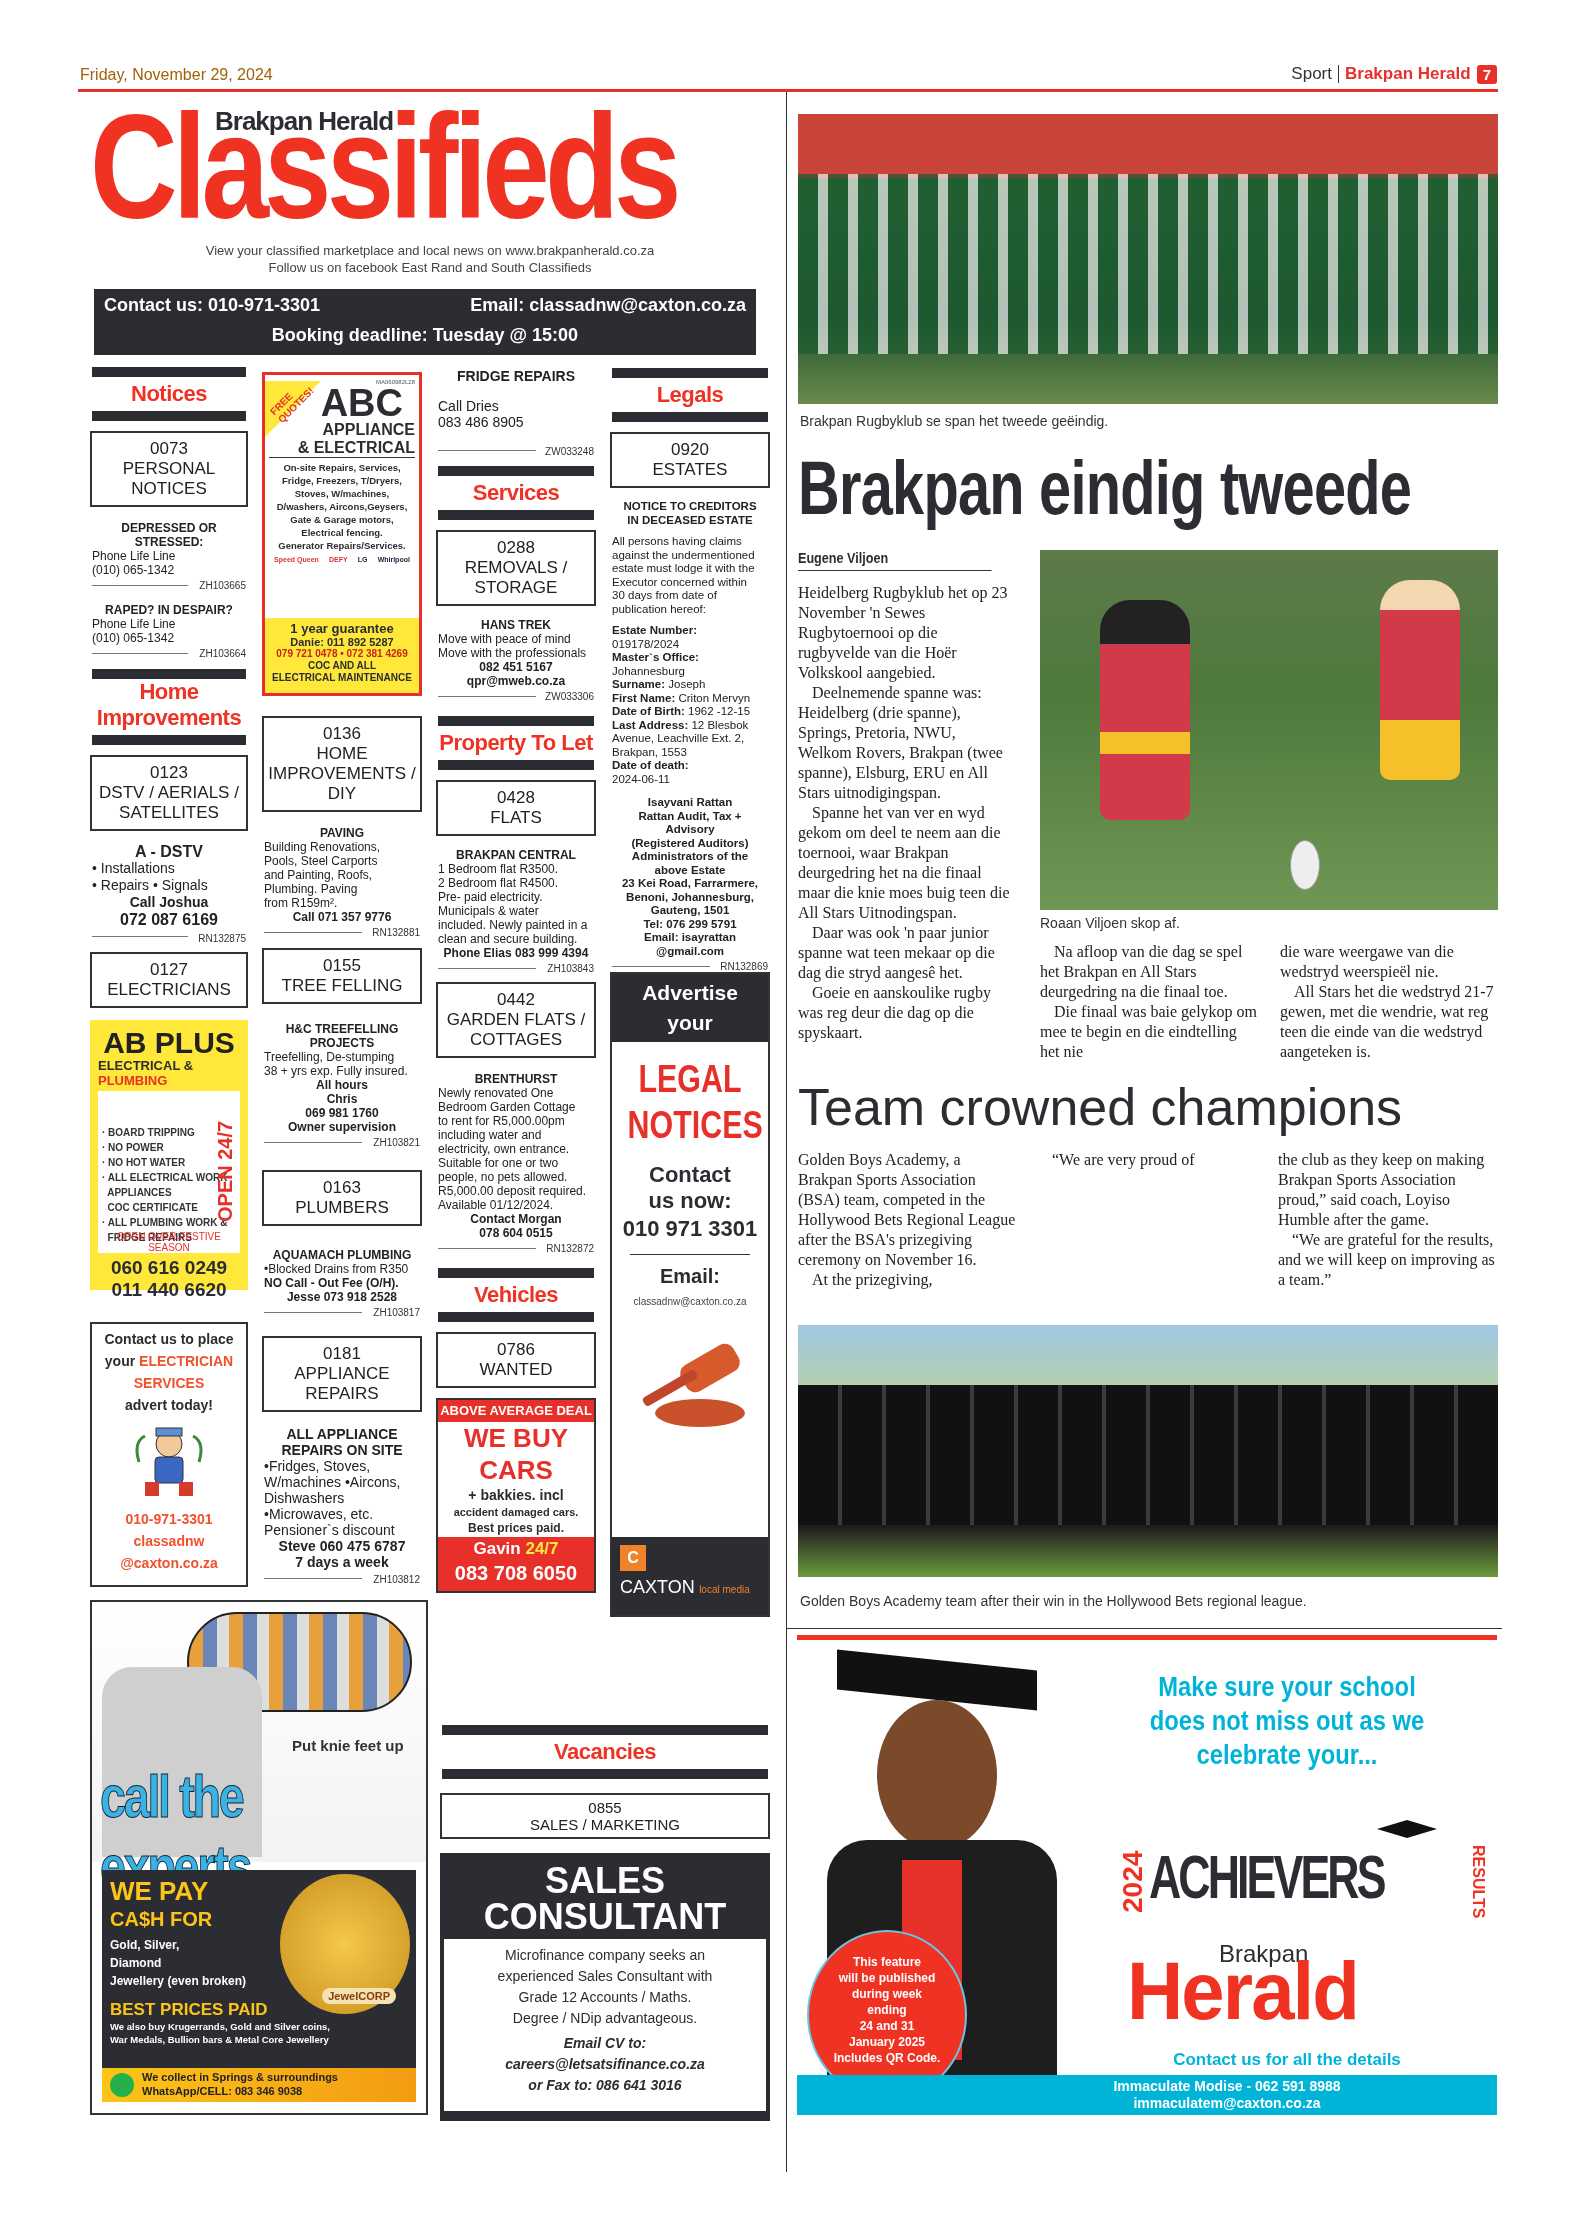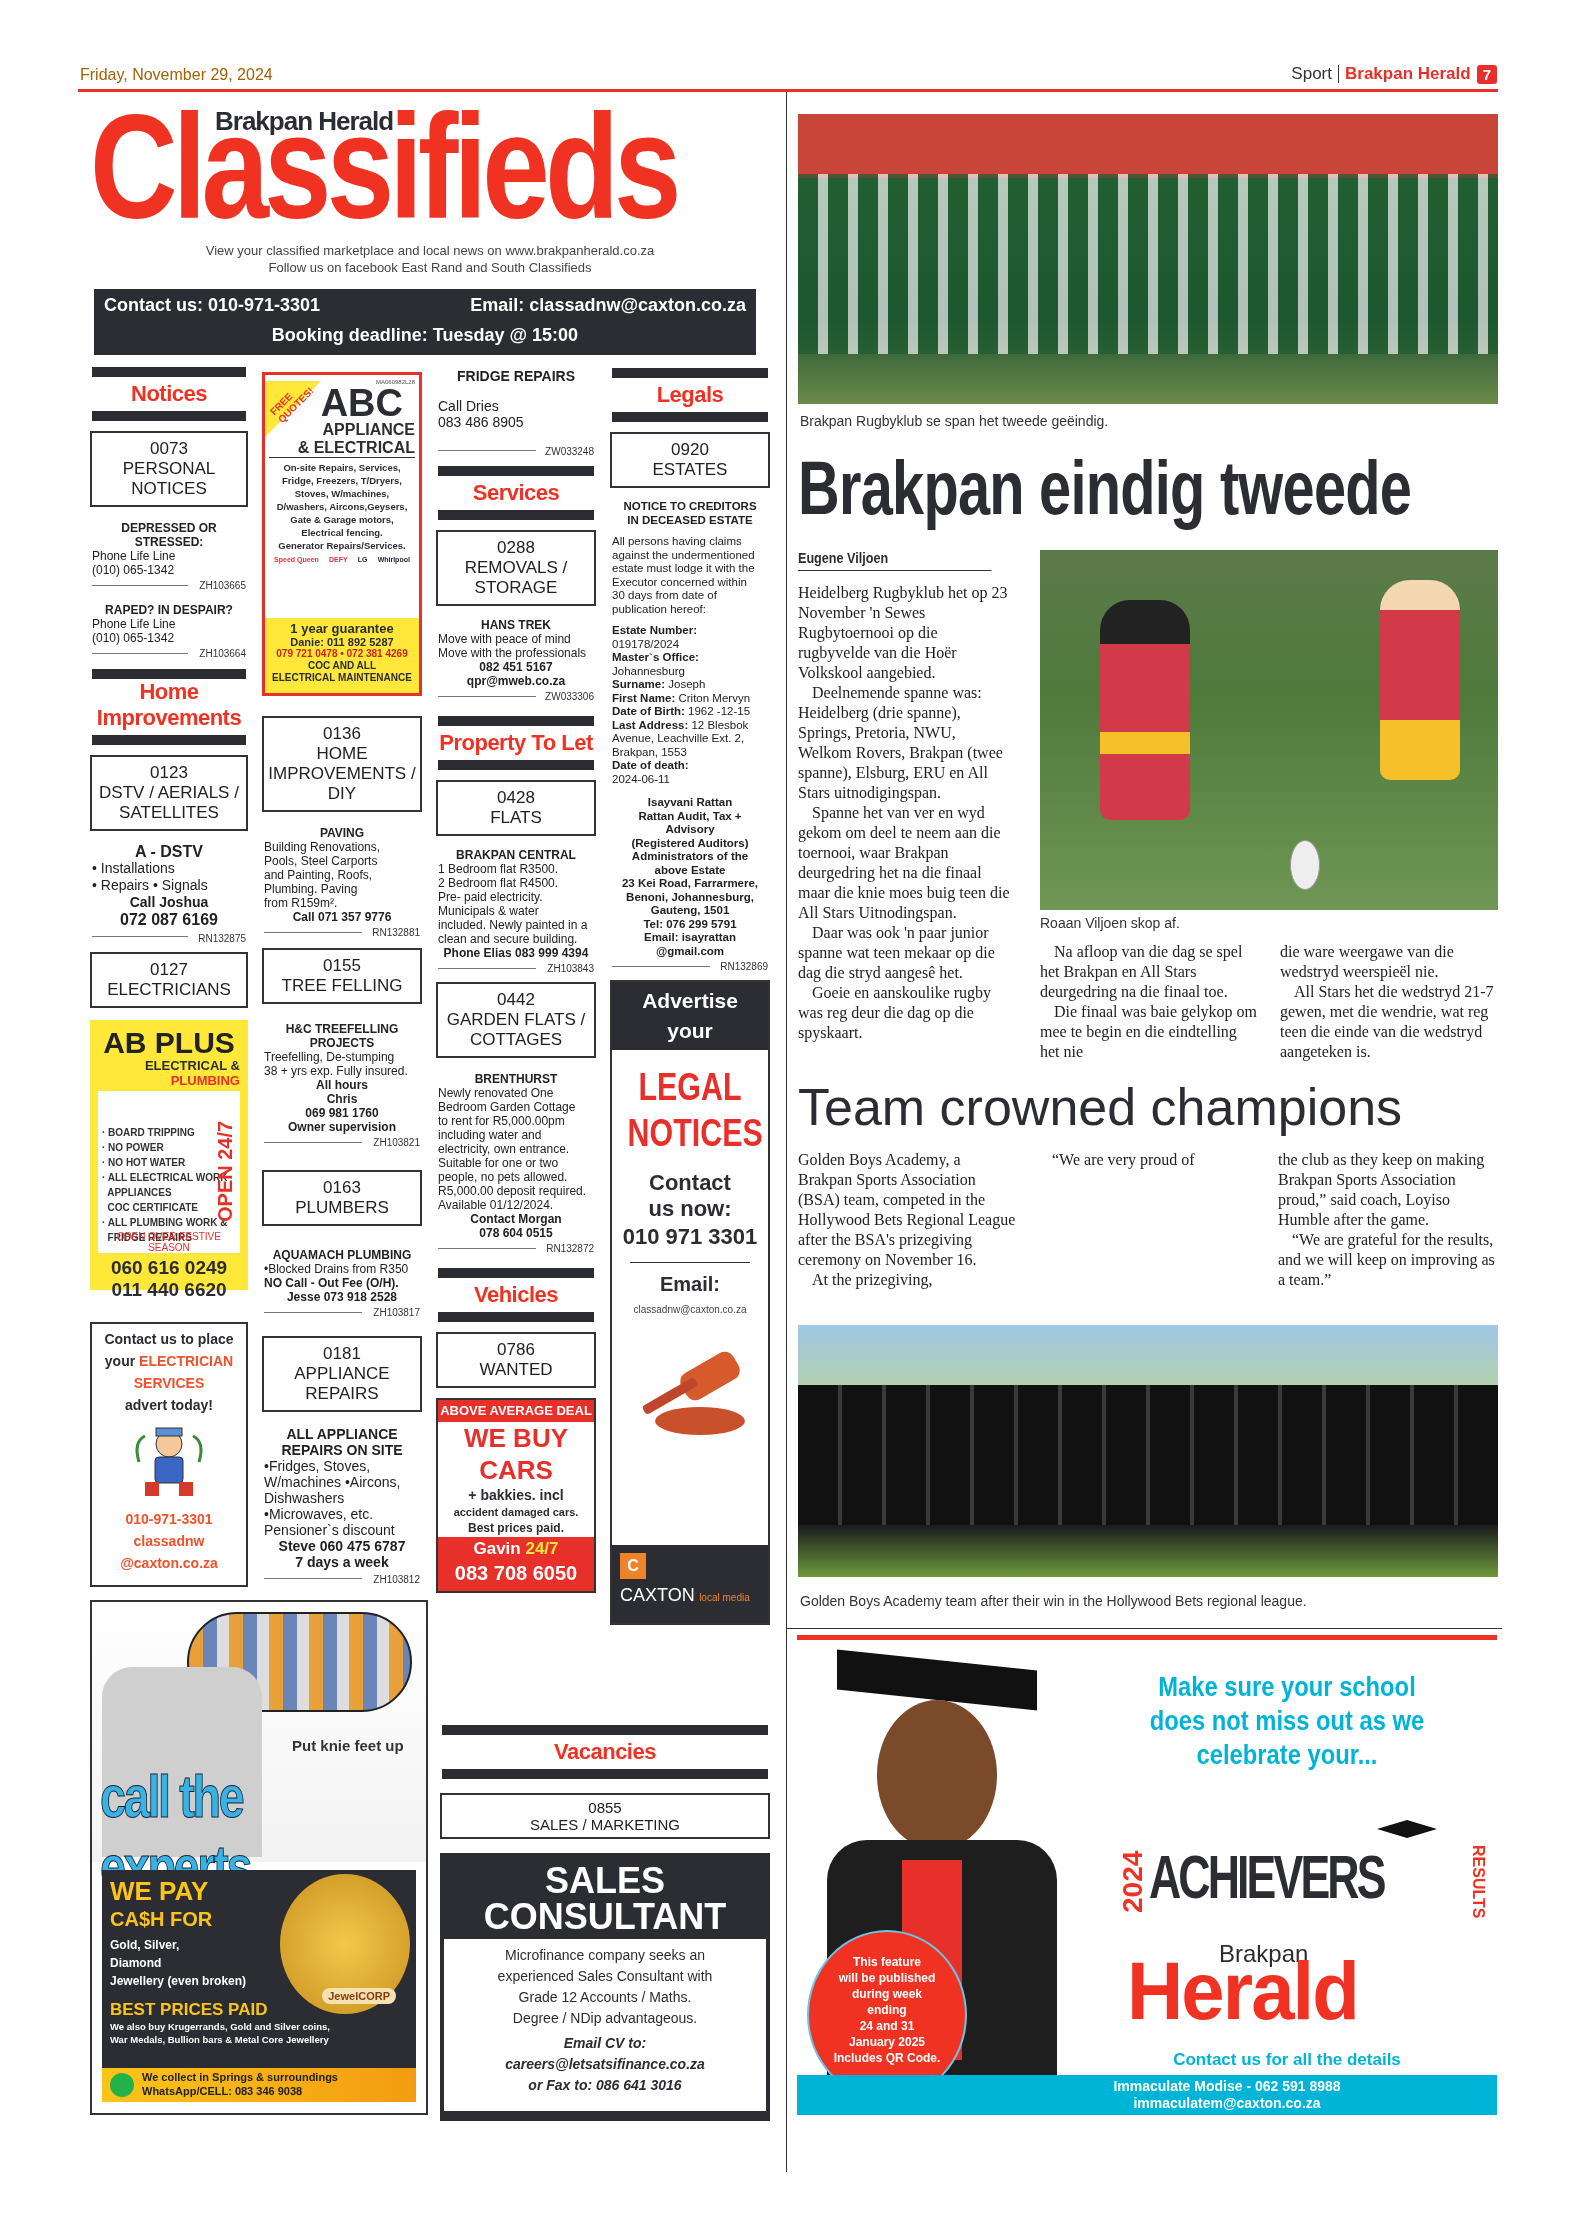--- a/index.html
+++ b/index.html
@@ -101,21 +101,21 @@
     <div class="h">Call Joshua</div>
     <div class="h" style="font-size:16px">072 087 6169</div>
     <div class="ref">RN132875</div>
   </div>
   <div class="catbox" style="margin-top:10px">
     <span>0127</span>
       <span>ELECTRICIANS</span>
   </div>
   <div class="yellow" style="margin-top:12px;height:270px;padding:8px;position:relative">
     <div style="font-weight:bold;font-size:30px;line-height:30px;text-align:center;color:#222">AB PLUS</div>
-    <div style="font-weight:bold;font-size:13px;text-align:right"><span>ELECTRICAL &amp; </span><span style="color:#e8302a">PLUMBING</span></div>
+    <div style="font-weight:bold;font-size:13px;text-align:left"><span>ELECTRICAL &amp; </span><span style="color:#e8302a">PLUMBING</span></div>
     <div style="background:#fff;margin-top:3px;padding:4px;height:162px;position:relative">
       <div style="font-size:10px;line-height:15px;font-weight:bold;color:#333;white-space:pre">
         <div>· BOARD TRIPPING</div><div>· NO POWER</div><div>· NO HOT WATER</div><div>· ALL ELECTRICAL WORK</div><div>  APPLIANCES</div><div>  COC CERTIFICATE</div><div>· ALL PLUMBING WORK &amp;</div><div>  FRIDGE REPAIRS</div>
       </div>
       <div style="position:absolute;right:2px;top:10px;width:24px;height:140px;writing-mode:vertical-rl;transform:rotate(180deg);color:#e8302a;font-weight:bold;font-size:20px;text-align:center">OPEN 24/7</div>
       <div style="position:absolute;left:0;right:0;bottom:0;text-align:center;color:#e8302a;font-weight:normal;font-size:10px">OPEN OVER FESTIVE SEASON</div>
     </div>
     <div style="font-weight:bold;font-size:19px;text-align:center;line-height:22px;margin-top:4px">060 616 0249</div>
     <div style="font-weight:bold;font-size:19px;text-align:center;line-height:22px">011 440 6620</div>
   </div>
@@ -345,21 +345,21 @@
         <div>above Estate</div>
         <div>23 Kei Road, Farrarmere,</div>
         <div>Benoni, Johannesburg,</div>
         <div>Gauteng, 1501</div>
         <div>Tel: 076 299 5791</div>
         <div>Email: isayrattan</div>
         <div>@gmail.com</div>
     </div>
     <div class="ref">RN132869</div>
   </div>
-  <div style="margin-top:8px;border:2px solid #333;height:645px;background:#fff;text-align:center;position:relative">
+  <div style="margin-top:0;border:2px solid #333;height:645px;background:#fff;text-align:center;position:relative">
     <div style="background:#2b2d33;color:#fff;font-weight:bold;font-size:21px;line-height:30px;padding:4px 0">
       <div>Advertise</div>
         <div>your</div>
     </div>
     <div style="color:#e8302a;font-weight:bold;font-size:38px;line-height:46px;margin-top:14px;transform:scaleX(.8)">
       <div>LEGAL</div>
         <div>NOTICES</div>
     </div>
     <div style="font-weight:bold;font-size:22px;line-height:26px;margin-top:14px">
       <div>Contact</div>

